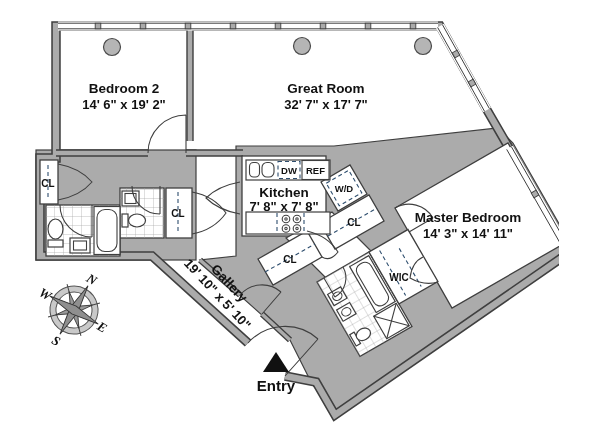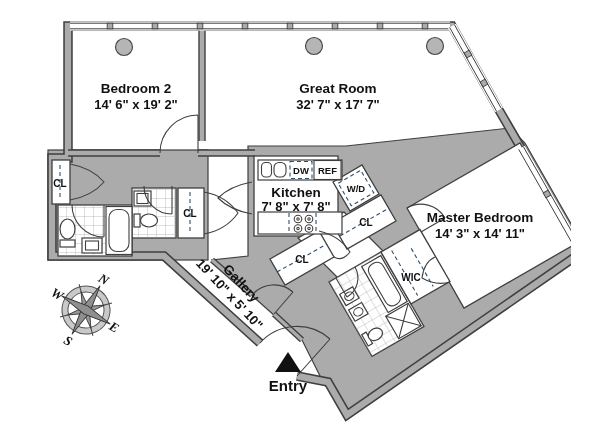--- a/index.html
+++ b/index.html
@@ -1,17 +1,17 @@
 <!DOCTYPE html>
 <html><head>
 <meta charset="utf-8">
 <style>
   html,body{margin:0;padding:0;background:#ffffff;}
   .stage{position:relative;width:559px;height:430px;background:#fff;overflow:hidden;
-         font-family:"Liberation Sans",sans-serif;padding-left:12px;}
+         font-family:"Liberation Sans",sans-serif;}
   svg{display:block;}
   .wall-dark{stroke:#3f3f3f;fill:none;}
   .wall-gray{stroke:#ababab;fill:none;}
   .poche{stroke:#3f3f3f;stroke-width:1.2;}
   .punch{fill:#ffffff;stroke:#3f3f3f;stroke-width:1.3;}
   .tile{stroke:none;}
   .thin{stroke:#3f3f3f;stroke-width:1.1;fill:none;}
   .fix{fill:#ffffff;stroke:#3f3f3f;stroke-width:1.2;}
   .door{stroke:#3f3f3f;stroke-width:1.1;fill:none;}
   .dash{stroke:#2e4e6e;stroke-width:1.1;fill:none;stroke-dasharray:4 3;}

